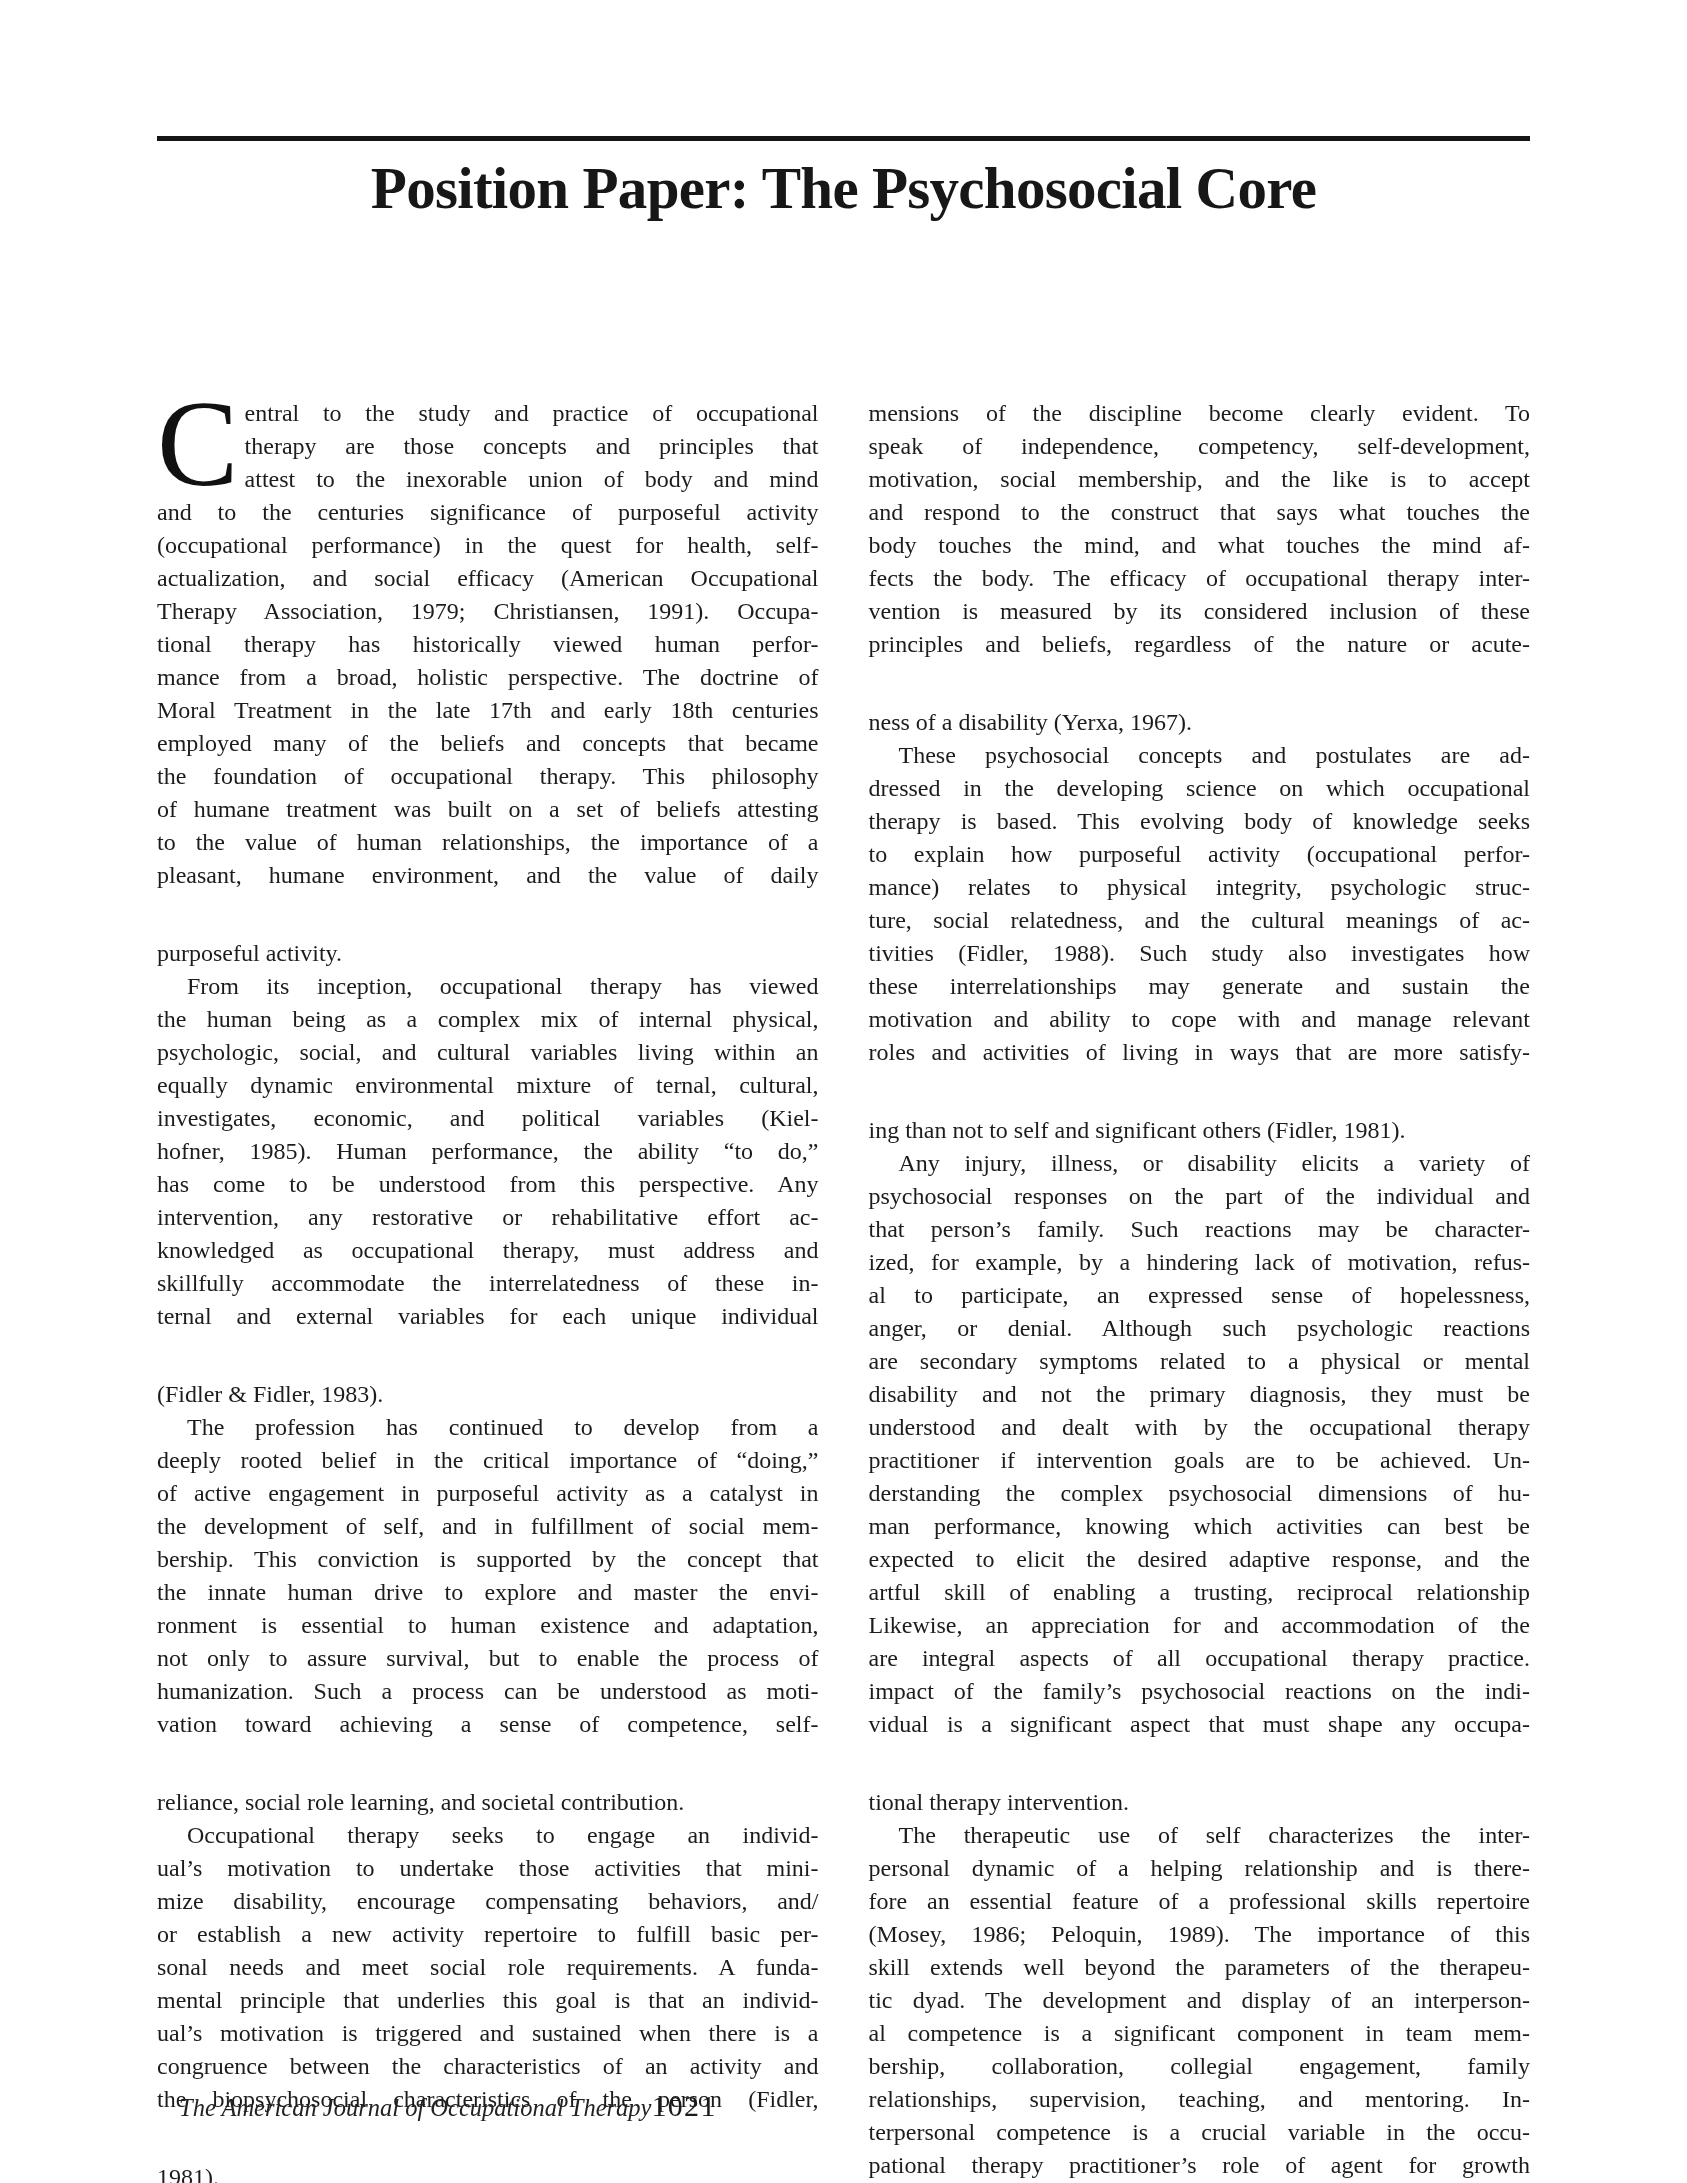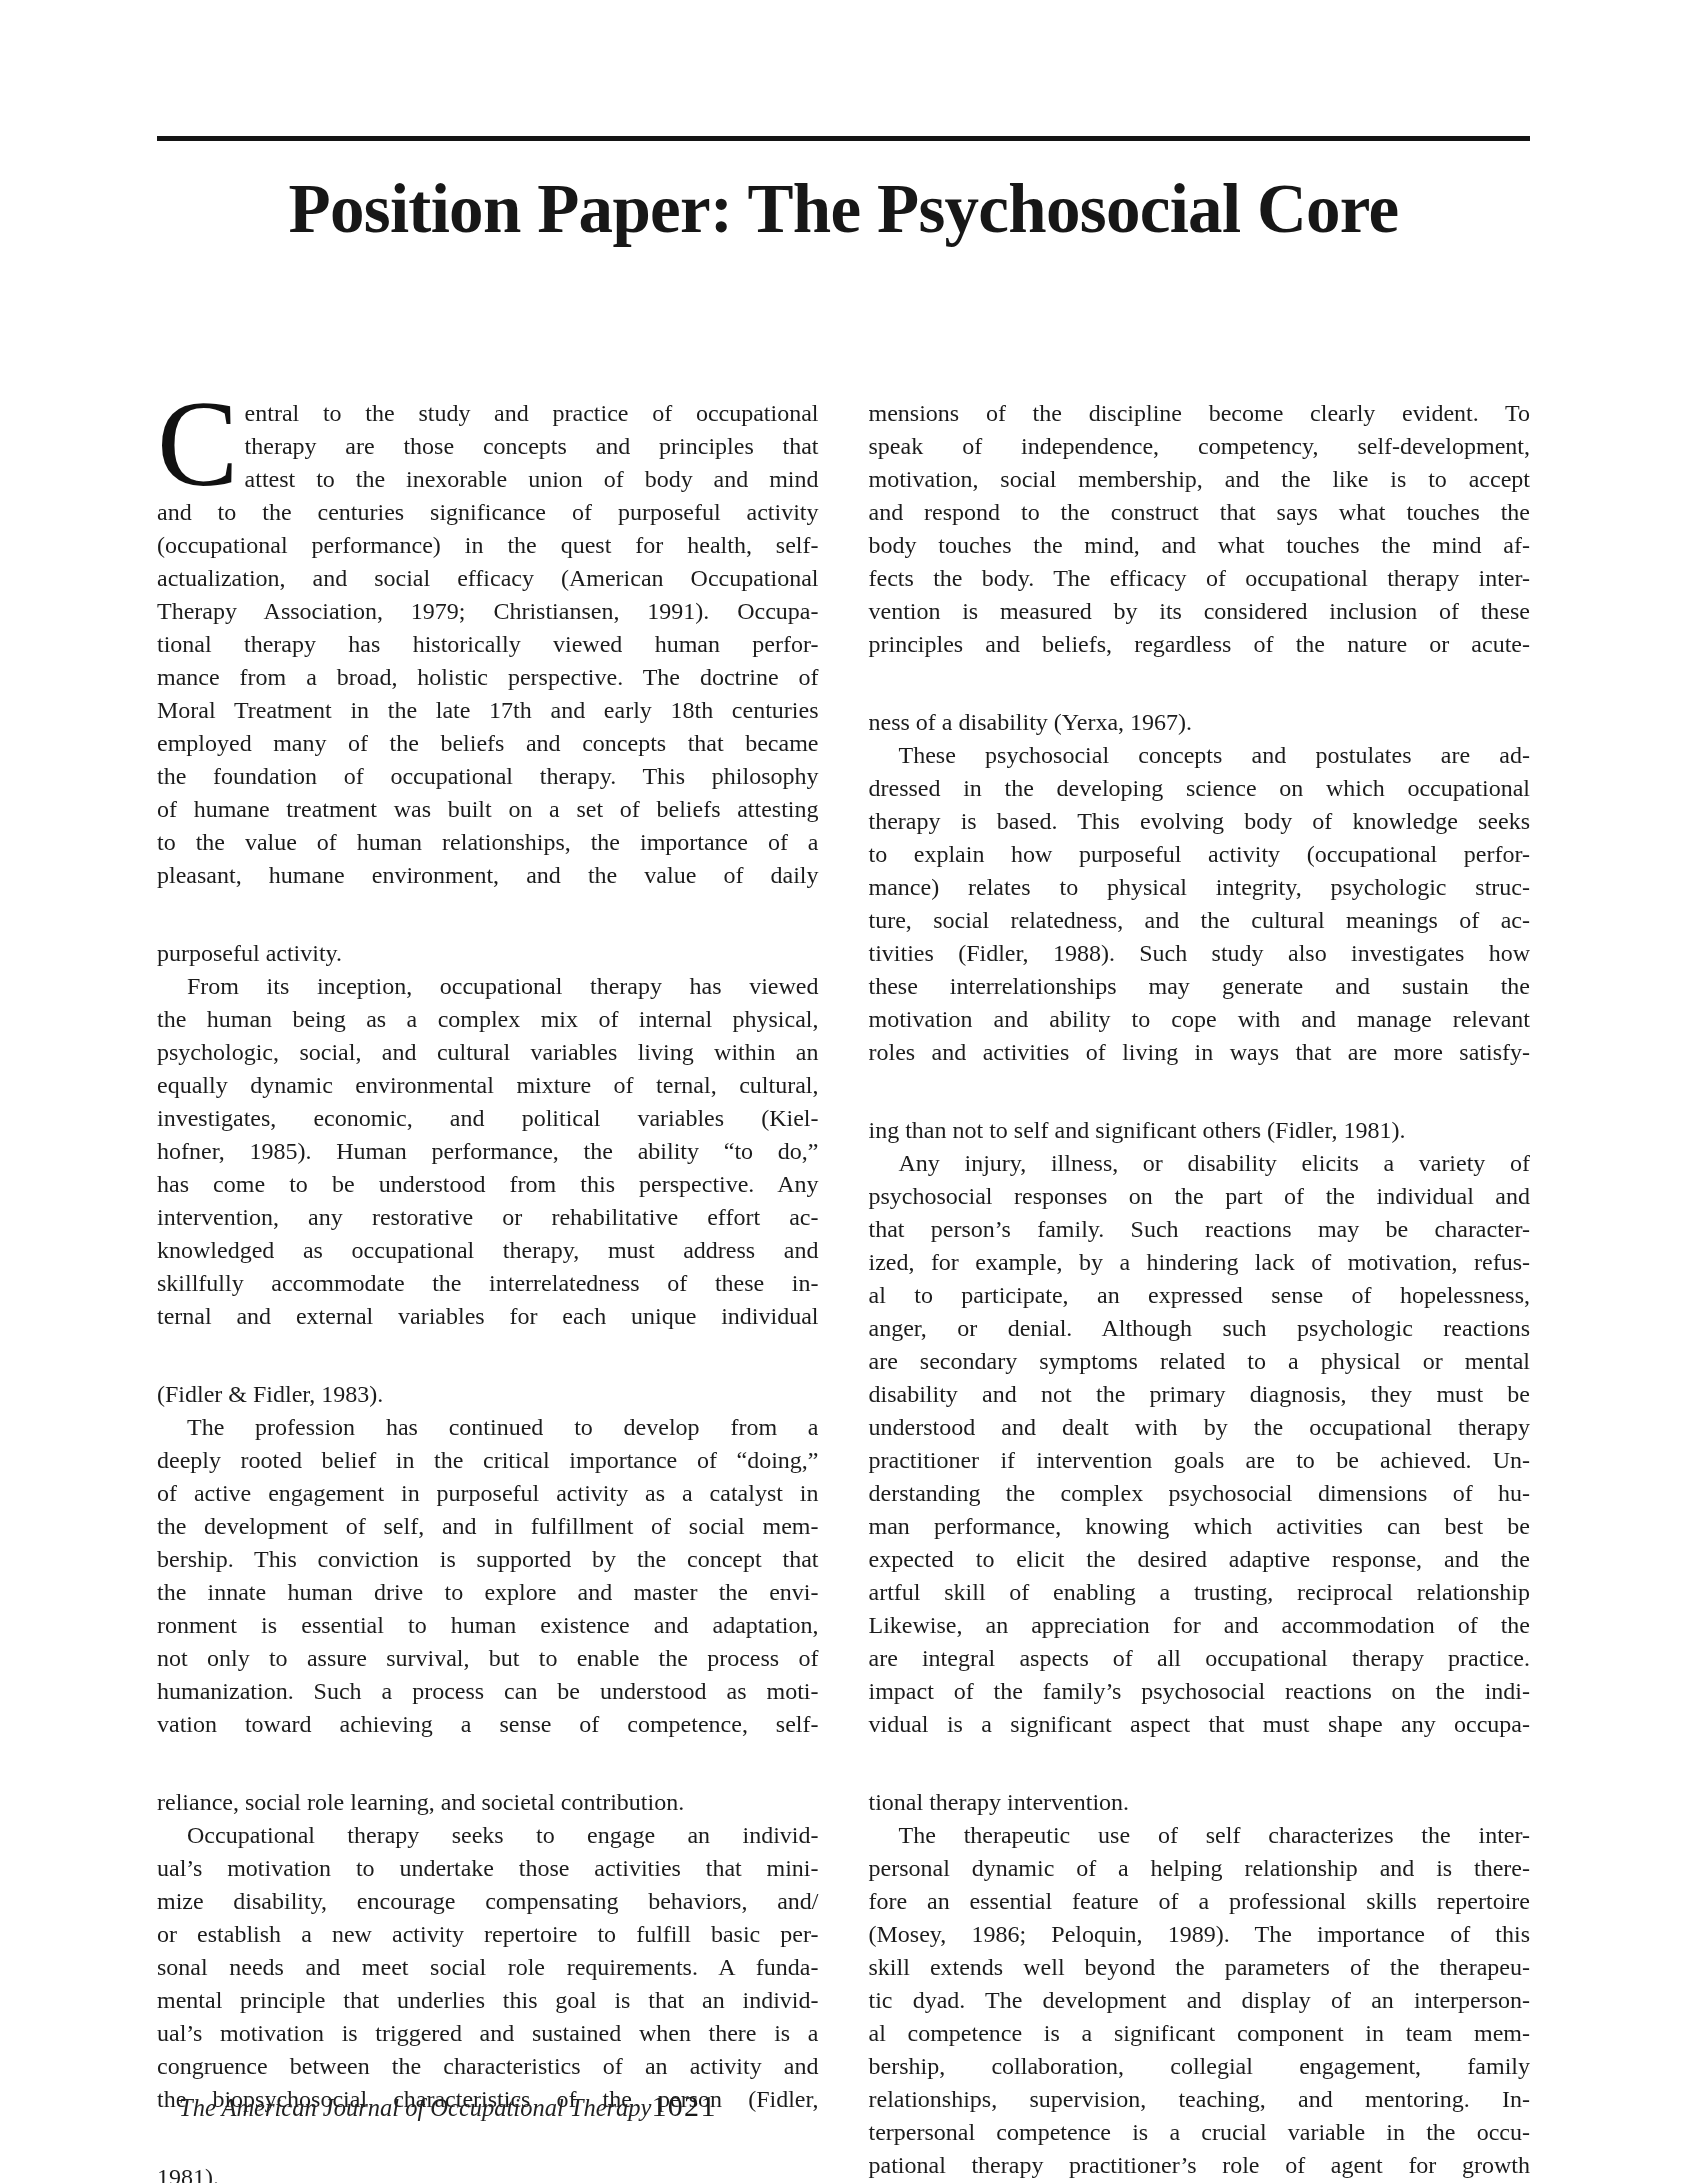--- a/index.html
+++ b/index.html
@@ -17,24 +17,24 @@
     width: 1373px; height: 2183px;
   }
   .rule {
     position: absolute;
     top: 136px; left: 0;
     width: 100%; height: 4.6px;
     background: #151515;
   }
   .title-block {
     position: absolute;
-    top: 166px; left: -13.2px; right: -13.2px;
+    top: 145px; left: -13.2px; right: -13.2px;
     text-align: center;
     font-weight: bold;
-    font-size: 69px;
+    font-size: 59px;
     line-height: 87px;
     letter-spacing: -0.7px;
     color: #171717;
   }
   .columns {
     position: absolute;
     top: 397px; left: 0;
     width: 1373px;
     display: flex;
     gap: 50px;

